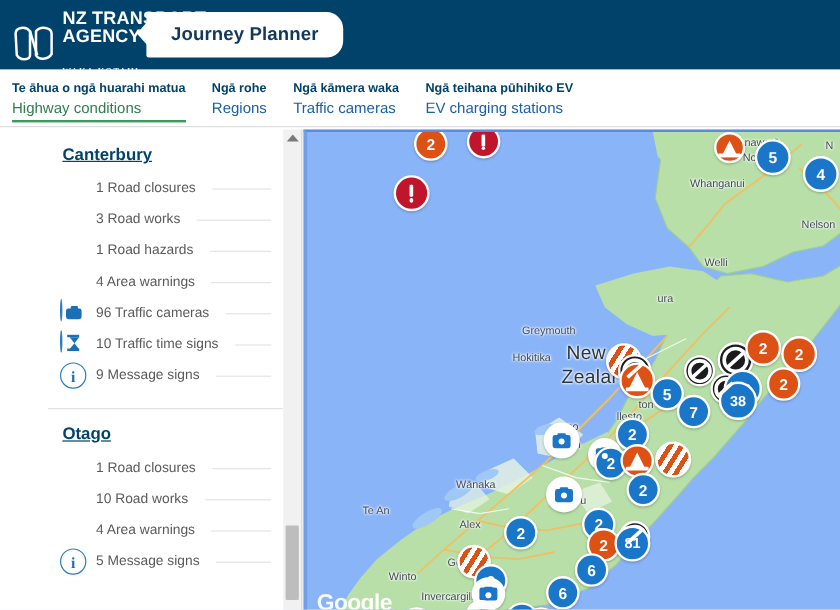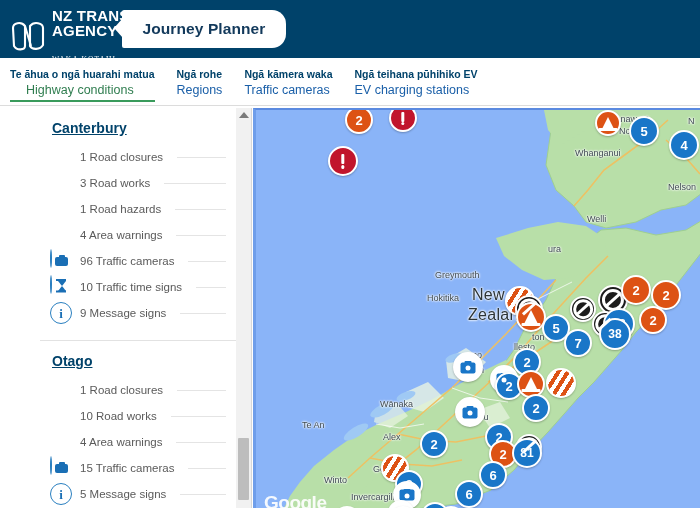--- a/index.html
+++ b/index.html
@@ -52,21 +52,21 @@
     background: #ffffff;
     border-bottom: 1px solid #dcdcdc;
   }
   .nav-inner { position: relative; padding-left: 10px; display: flex; gap: 0; }
   .nav-item {
     padding: 10px 10px 0 0; margin-right: 12px;
     cursor: pointer; position: relative;
   }
   .nav-mi { font-size: 10.5px; color: #00426a; font-weight: bold; white-space: nowrap; }
   .nav-en { font-size: 12.5px; color: #1a5fa8; margin-top: 3px; white-space: nowrap; }
-  .nav-item.active .nav-en { color: #2f7d4f; margin-left: 16px; }
+  .nav-item.active .nav-en { color: #2f7d4f; }
   .nav-item.active::after {
     content: ""; position: absolute; left: 0; right: 10px; bottom: -5px;
     height: 2px; background: #3a9b5c;
   }
 
   
   .sidebar {
     position: absolute; left: 0; top: 108px;
     width: 236px; height: 400px;
     background: #ffffff;
@@ -398,24 +398,20 @@
           <span class="stat-icon"><span class="ic-closure"></span></span>
           <span class="stat-label">1 Road closures</span>
           <span class="stat-rule"></span>
         </div><div class="stat-row">
           <span class="stat-icon"><span class="ic-works"></span></span>
           <span class="stat-label">10 Road works</span>
           <span class="stat-rule"></span>
         </div><div class="stat-row">
           <span class="stat-icon"><span class="ic-areawarn"></span></span>
           <span class="stat-label">4 Area warnings</span>
-          <span class="stat-rule"></span>
-        </div><div class="stat-row">
-          <span class="stat-icon"><span class="ic-camera"><i></i></span></span>
-          <span class="stat-label">15 Traffic cameras</span>
           <span class="stat-rule"></span>
         </div><div class="stat-row">
           <span class="stat-icon">
             <span class="ic-message">i</span>
           </span>
           <span class="stat-label">5 Message signs</span>
           <span class="stat-rule"></span>
         </div></div>
     </div>
 </div>

